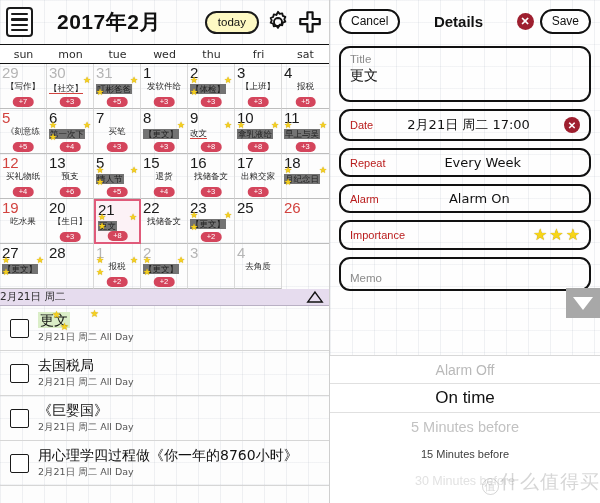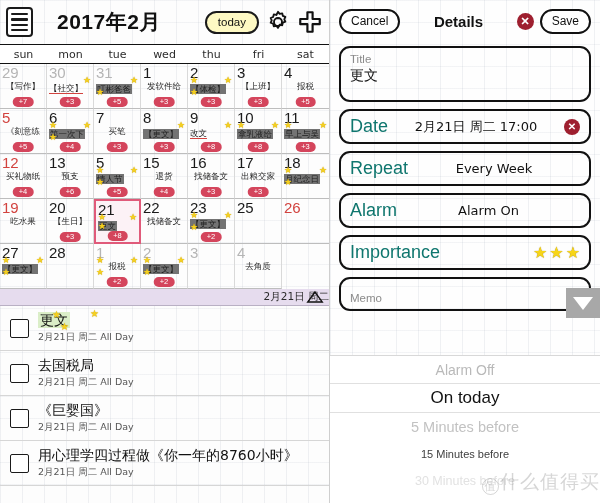--- a/index.html
+++ b/index.html
@@ -116,21 +116,21 @@
   .star { position: absolute; font-size: 9px; color: #f5d020;
           text-shadow: 0 0 1px #b58b00; }
   .s-tl { top: 11px; left: 2px; }
   .s-tr { top: 11px; right: 2px; }
   .s-bl { bottom: 11px; left: 2px; }
 
   .daybar {
     position: relative; z-index: 2;
     height: 17px; background: #e6dcee;
     border-bottom: 1px solid #b9b0c4;
-    display:flex; align-items:center; justify-content:flex-end;
+    display:flex; align-items:center; justify-content:flex-start;
     font-size: 10.5px; color:#2a2a2a;
     font-family: "DejaVu Sans", sans-serif;
   }
   .tri-btn {
     position: absolute; right: 5px; top: 1px;
     width: 0; height: 0;
     border-left: 8px solid transparent;
     border-right: 8px solid transparent;
     border-bottom: 13px solid transparent;
   }
@@ -181,21 +181,21 @@
   .field {
     position: relative; z-index: 2;
     margin: 4px 9px 7px;
     border: 2px solid #111; border-radius: 11px;
     background: transparent;
     padding: 5px 9px;
     display:flex; align-items:center;
   }
   .field.title-box { flex-direction: column; align-items: stretch; height: 56px; }
   .f-label { font-size: 11.5px; color:#8b8b8b; }
-  .f-label.dark { color:#0f766e; font-size: 18px; }
+  .f-label.dark { color:#b91c1c; font-size: 11px; }
   .f-value { font-size: 13px; color:#111; flex:1; text-align:center;
              font-family:"DejaVu Sans", sans-serif; }
   .title-val { font-size: 14px; color:#111; margin-top: 2px;
                font-family:"DejaVu Sans", sans-serif; }
   .row-x { width: 16px; height:16px; border-radius:50%;
            background:#9e1f2f; color:#fff; font-size:10px;
            display:flex; align-items:center; justify-content:center;
            flex:0 0 auto; font-weight:700; }
   .stars { display:flex; gap:2px; margin-left:auto; }
   .stars span { font-size: 16px; color:#f7d518;
@@ -467,21 +467,21 @@
     <div class="field memo-box">
       <div class="f-label">Memo</div>
     </div>
 
     <div class="down-btn">
       <i></i>
     </div>
 
     <div class="picker" id="picker">
         <div class="pk-row o1">Alarm Off</div>
-        <div class="pk-row sel">On today</div>
+        <div class="pk-row sel">On time</div>
         <div class="pk-row o2">5 Minutes before</div>
         <div class="pk-row o3">15 Minutes before</div>
         <div class="pk-row o4">30 Minutes before</div>
       </div>
 
     <div class="watermark">
       <span class="wm-circ">值</span><span>什么值得买</span>
     </div>
   </div>
 </div>

